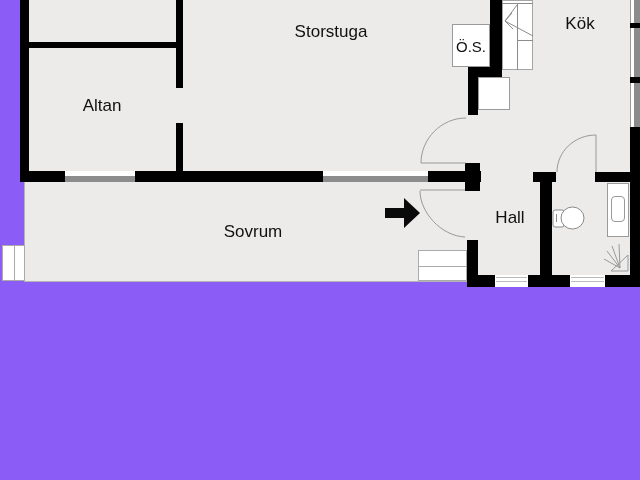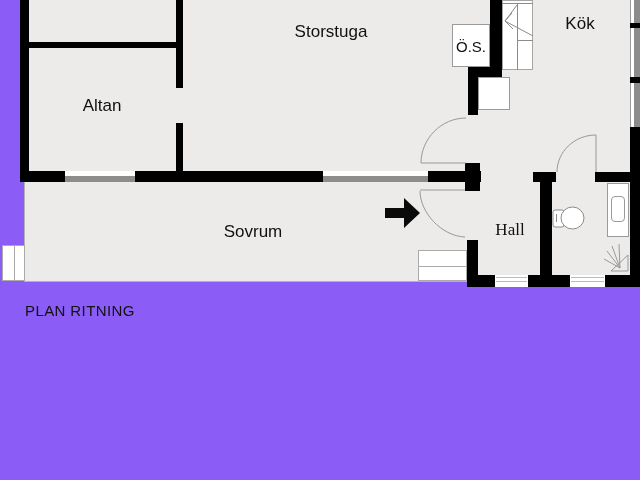--- a/index.html
+++ b/index.html
@@ -122,18 +122,17 @@
       <line x1="571" y1="281.5" x2="604" y2="281.5"></line>
     </g>
 
     <polygon points="385,208 404,208 404,198 420,213 404,228 404,218 385,218" fill="#0a0a0a"></polygon>
   </svg>
 
   <div class="lbl" style="left:331px;top:32px;">Storstuga</div>
   <div class="lbl" style="left:102px;top:106px;">Altan</div>
   <div class="lbl lbl-small" style="left:471px;top:46px;text-align:center;">Ö.S.</div>
   <div class="lbl" style="left:580px;top:24px;">Kök</div>
-  <div class="lbl" style="left:510px;top:230px;font-family:Liberation Serif, serif;">Hall</div>
+  <div class="lbl" style="left:510px;top:218px;">Hall</div>
   <div class="lbl" style="left:253px;top:232px;">Sovrum</div>
 
-  <div class="title" style="left:25px;top:302px;">PLAN RITNING</div>
 
 </div>
 
 </body></html>

